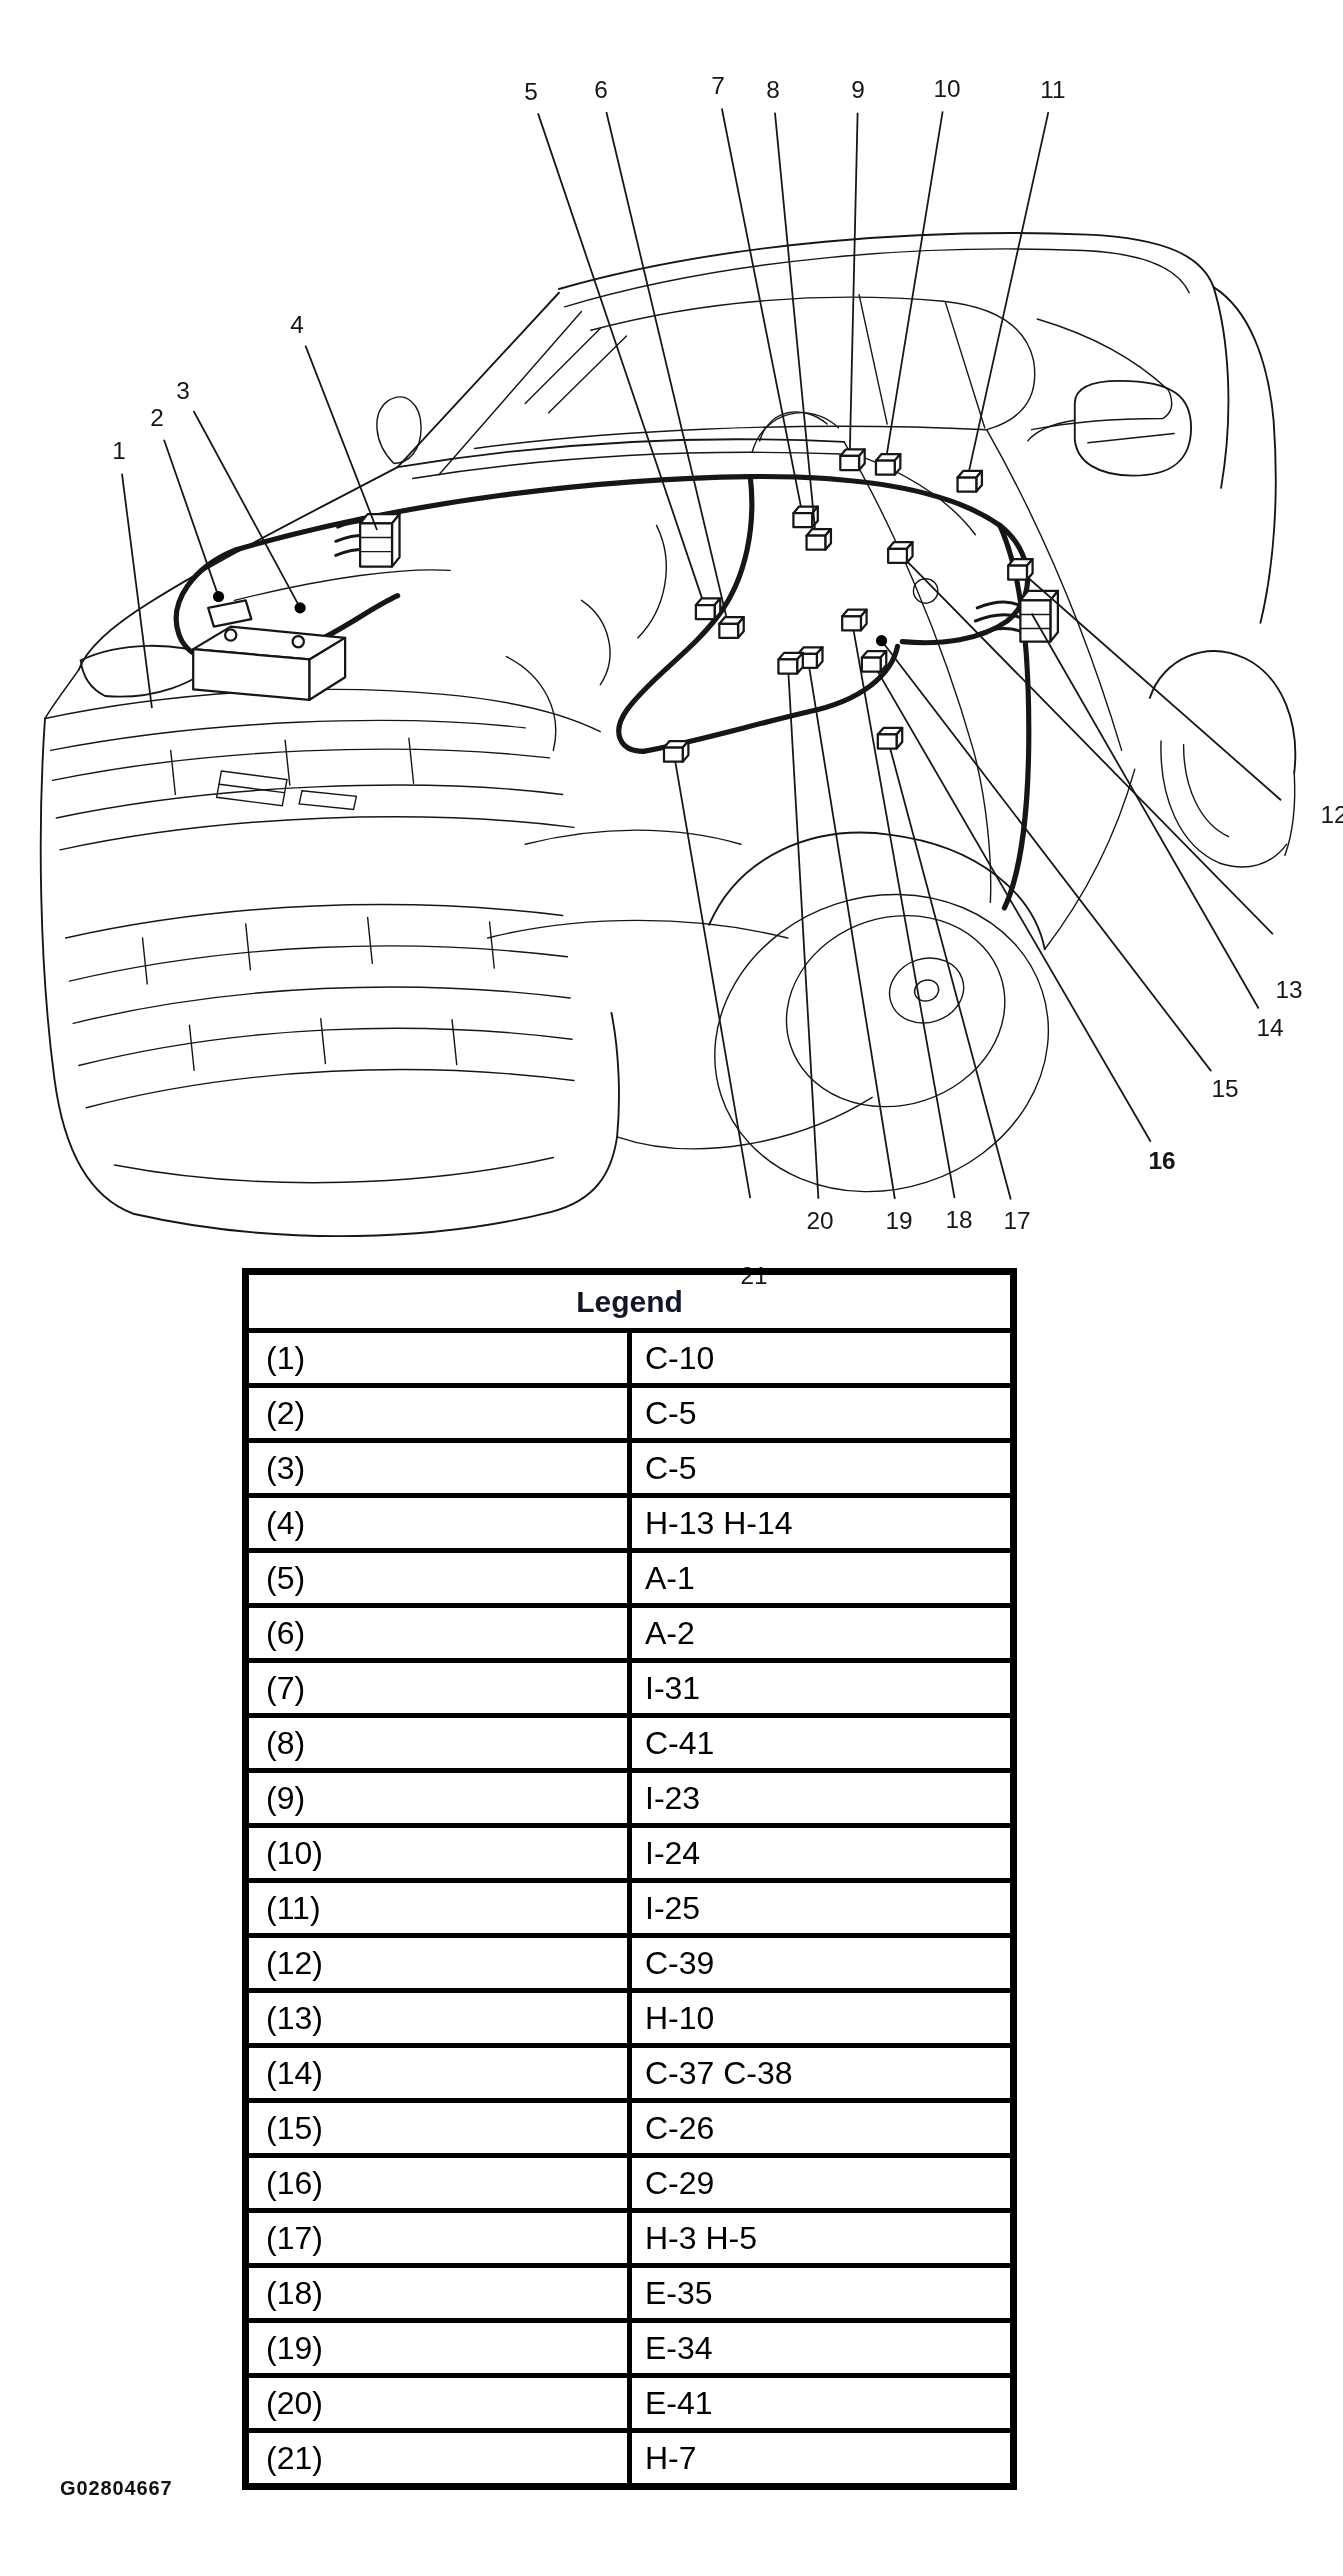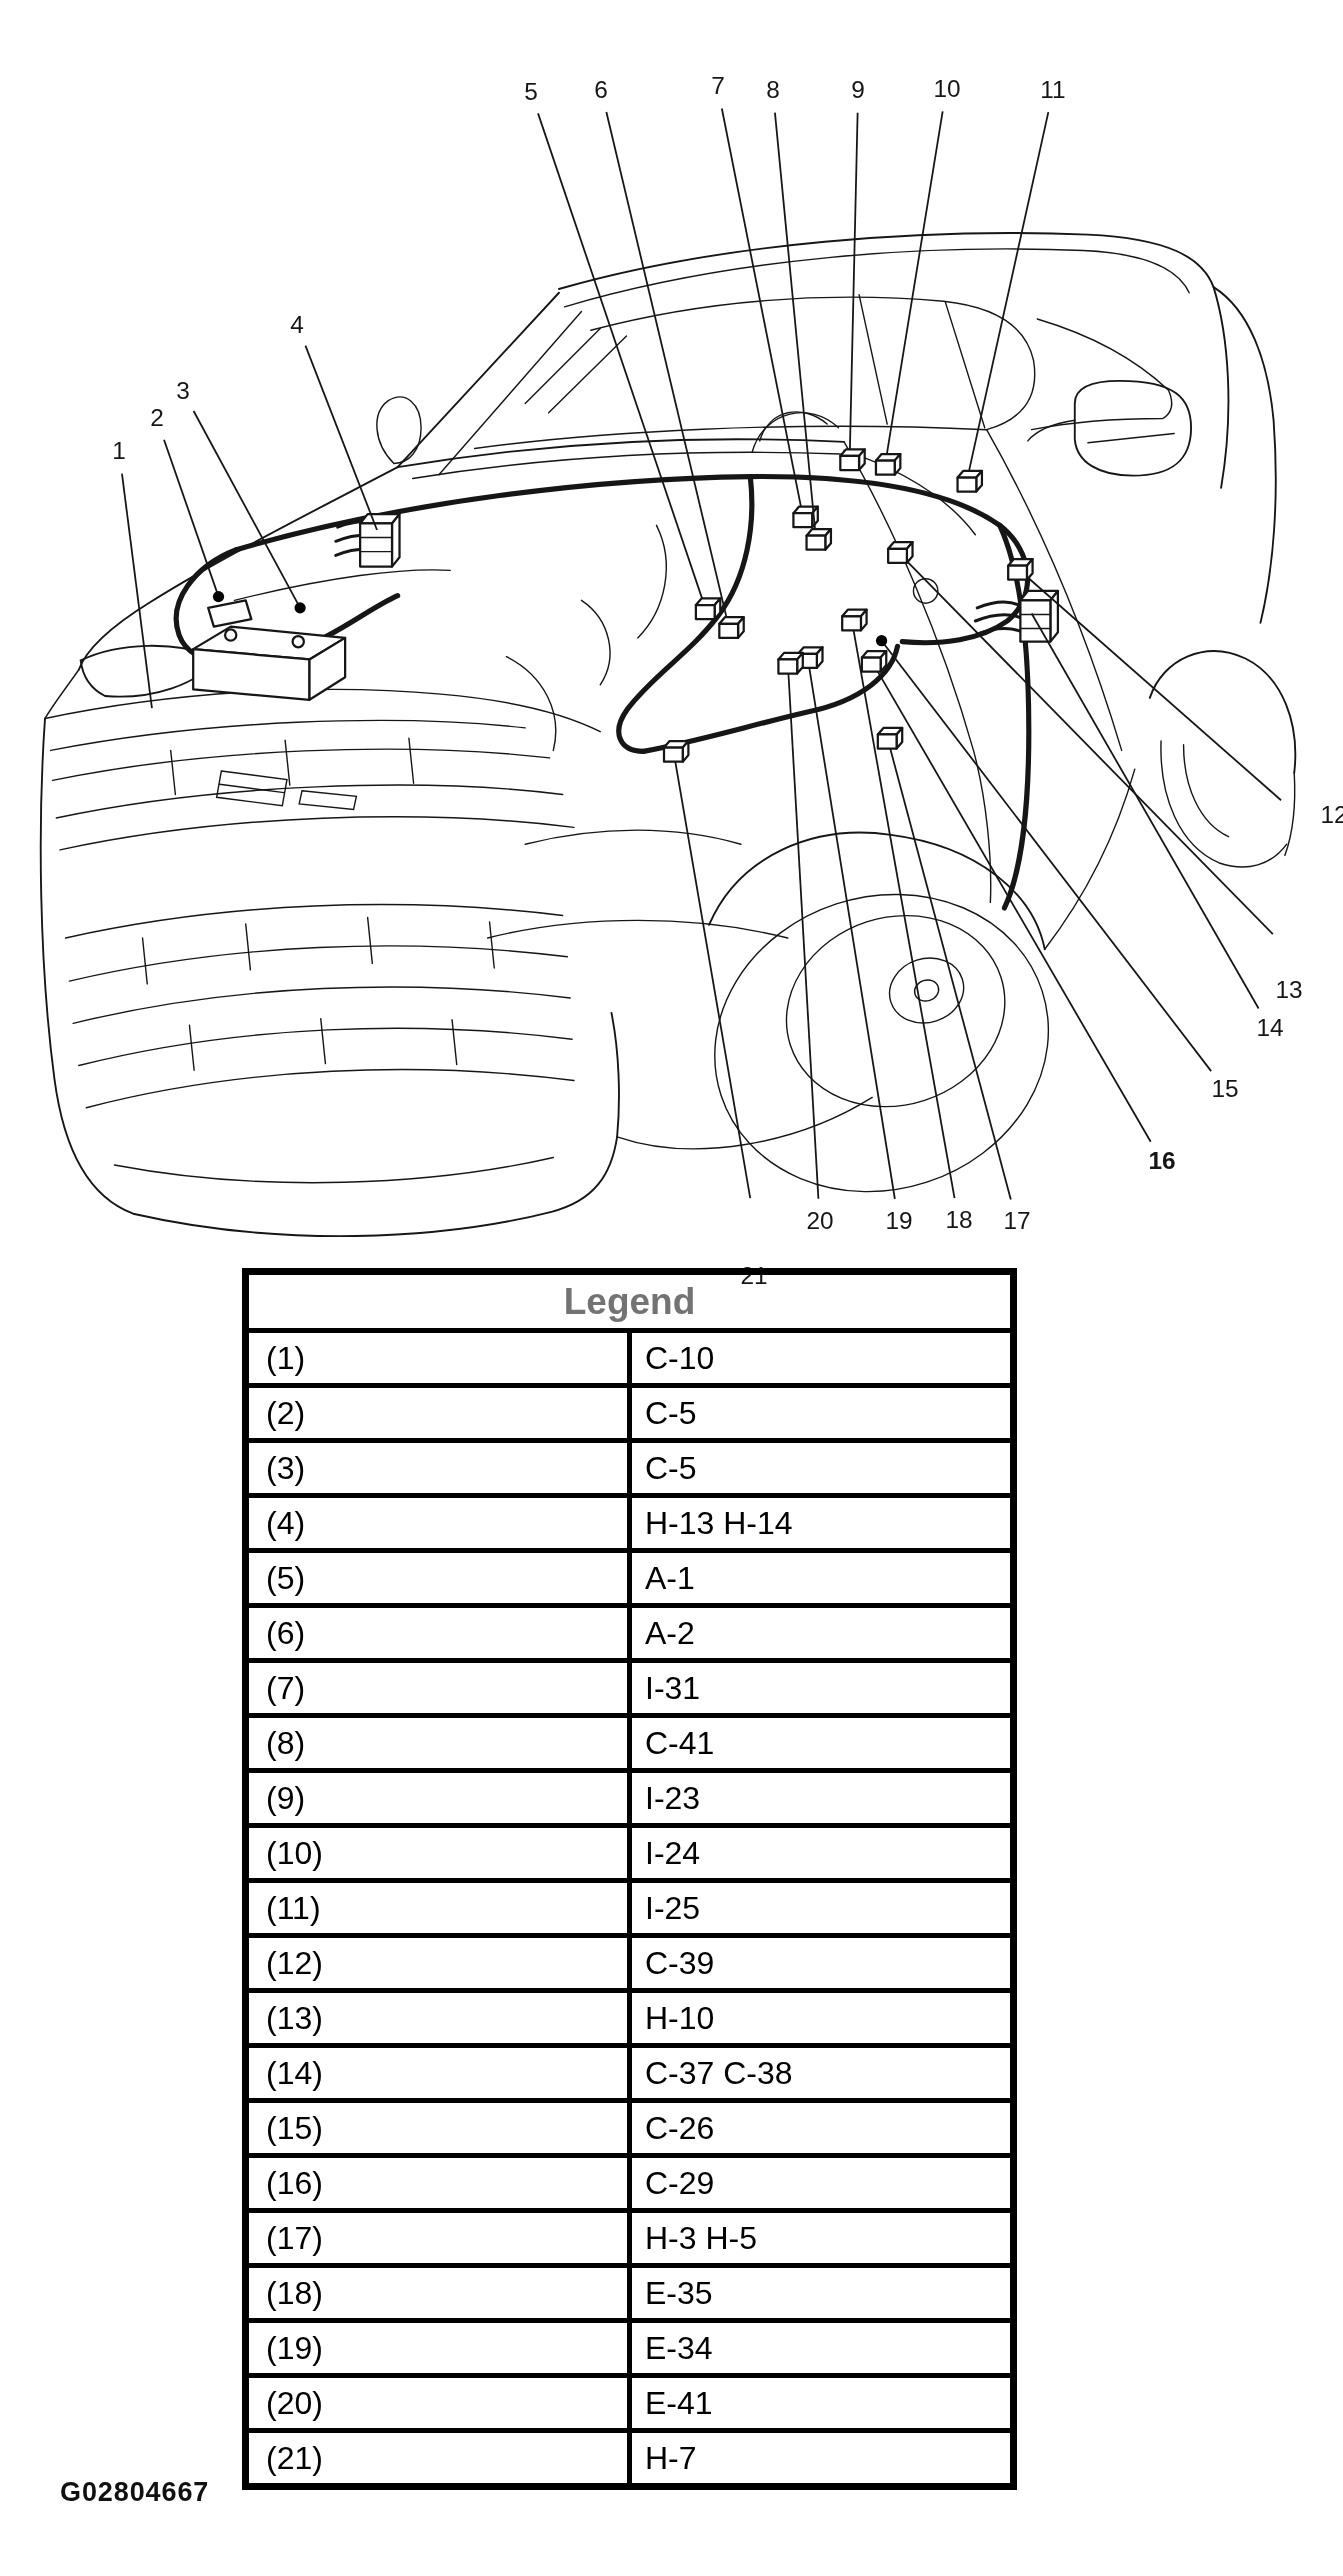--- a/index.html
+++ b/index.html
@@ -21,33 +21,33 @@
     position:absolute; transform:translate(-50%,-50%);
     font-size:24.4px; line-height:1; color:#161616; white-space:nowrap;
   }
   .legend-table {
     position:absolute; left:242px; top:1268px; width:775px;
     border-collapse:collapse; border:7.5px solid #000;
     table-layout:fixed;
   }
   .legend-table th {
     border:5.6px solid #000; height:51px; text-align:center;
-    font-size:37px; font-weight:bold; color:#737373;
+    font-size:30px; font-weight:bold; color:#0f172a;
     font-family:"Liberation Sans", sans-serif;
   }
   .legend-table td {
     border:5.6px solid #000; height:48px; vertical-align:middle;
     font-size:32px; color:#000; font-family:"Liberation Sans", sans-serif;
     overflow:hidden; white-space:nowrap;
   }
   .legend-table td.num  { width:167px; padding-left:17px; }
   .legend-table td.code { padding-left:13px; }
   .figure-code {
     position:absolute; left:60px; top:2477px;
-    font-size:27px; font-weight:bold; letter-spacing:0.9px; color:#111;
+    font-size:20px; font-weight:bold; letter-spacing:0.9px; color:#111;
   }
 </style>
 </head>
 <body>
 
 <div class="page">
 
   <div class="diagram-area">
     <svg width="1343" height="1257" viewBox="0 0 1432 1340" aria-hidden="true">
 

